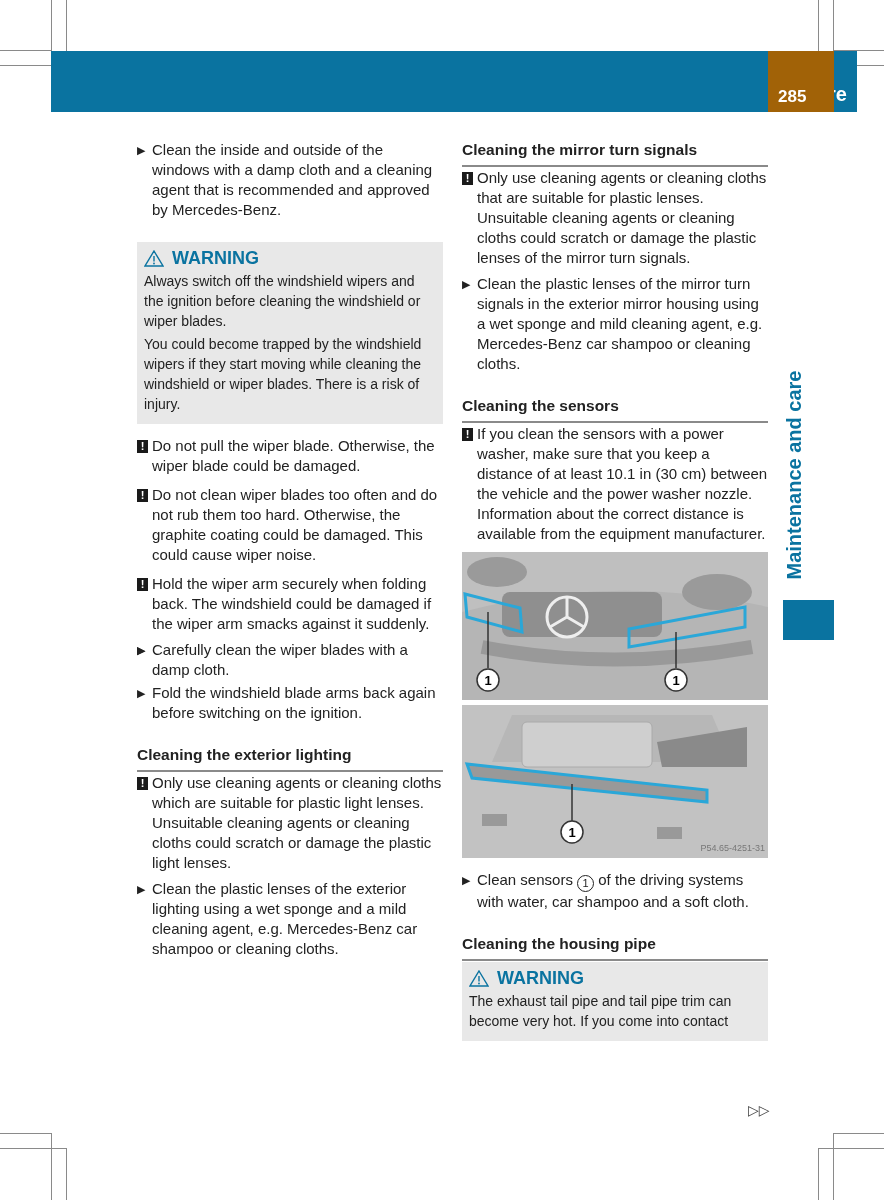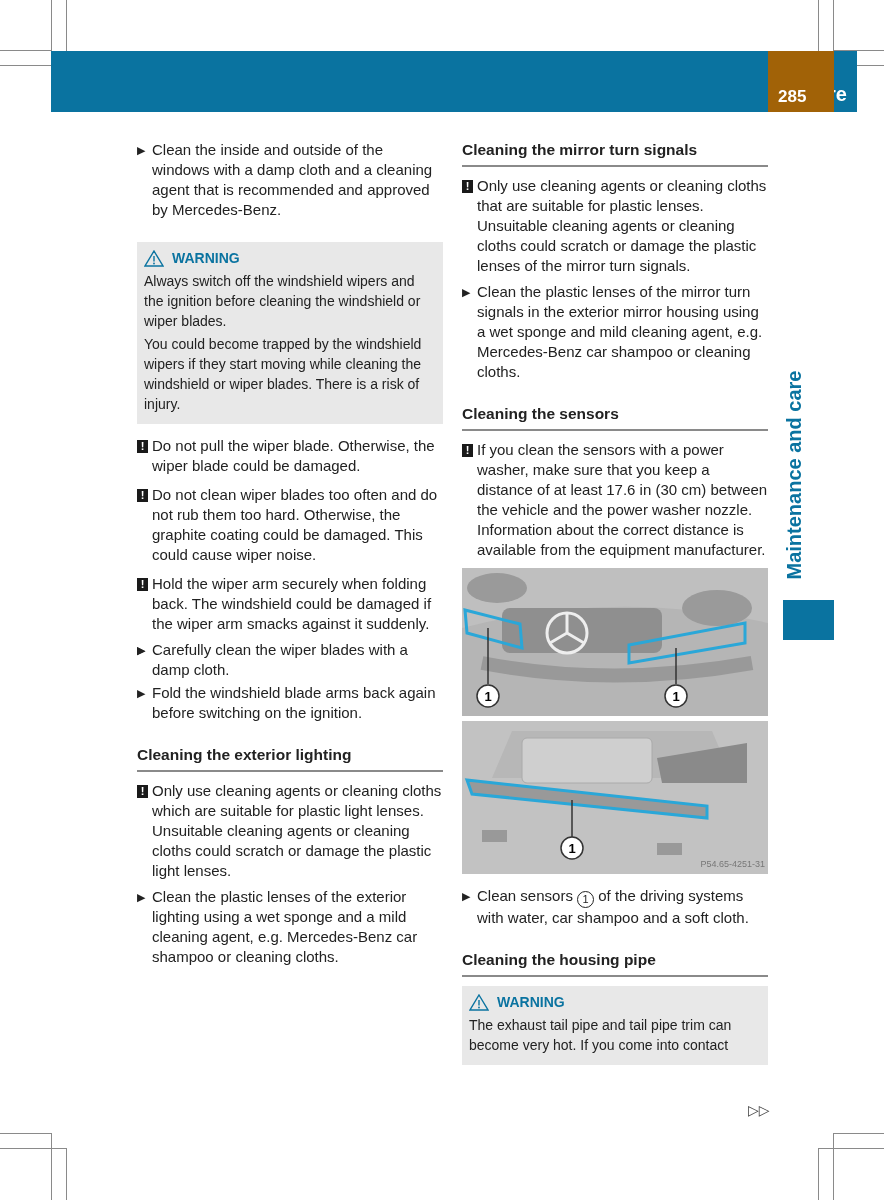--- a/index.html
+++ b/index.html
@@ -19,24 +19,24 @@
 
   .col { position: absolute; top: 140px; width: 306px; font-size: 15px; line-height: 20px; }
   .col-left { left: 137px; }
   .col-right { left: 462px; }
 
   .bullet { position: relative; padding-left: 15px; margin-bottom: 3px; }
   .bullet .tri { position: absolute; left: 0; top: 0; font-size: 11px; }
   .note { position: relative; padding-left: 15px; margin-bottom: 9px; }
   .note .excl { position: absolute; left: 0; top: 4px; width: 11px; height: 13px; background: #1a1a1a; color: #fff; font-weight: bold; font-size: 11px; line-height: 13px; text-align: center; }
 
-  h2 { font-size: 15.5px; font-weight: bold; padding-bottom: 5px; border-bottom: 2px solid #8a8a8a; margin-bottom: 9px; }
+  h2 { font-size: 15.5px; font-weight: bold; padding-bottom: 5px; border-bottom: 2px solid #8a8a8a; margin-bottom: 1px; }
 
   .warning { background: #e8e8e8; padding: 6px 7px 7px 7px; margin-bottom: 12px; font-size: 14px; line-height: 20px; }
-  .warning-head { display: flex; align-items: center; gap: 8px; color: #0a73a0; font-weight: bold; font-size: 14px; margin-bottom: 3px; }
+  .warning-head { display: flex; align-items: center; gap: 8px; color: #0a73a0; font-weight: bold; font-size: 18px; margin-bottom: 3px; }
   .warning p { margin-bottom: 3px; }
 
   .fig { position: relative; width: 306px; background: #c8c8c8; margin-top: 8px; }
   .fig svg { display: block; }
 
   .cont { position: absolute; left: 748px; top: 1102px; font-size: 14px; color: #444; }
 </style>
 </head>
 <body>
 
@@ -132,21 +132,21 @@
     <span>Only use cleaning agents or cleaning cloths that are suitable for plastic lenses. Unsuitable cleaning agents or cleaning cloths could scratch or damage the plastic lenses of the mirror turn signals.</span>
   </div>
   <div class="bullet" style="margin-bottom:22px;">
     <span class="tri">▶</span>
     <span>Clean the plastic lenses of the mirror turn signals in the exterior mirror housing using a wet sponge and mild cleaning agent, e.g. Mercedes-Benz car shampoo or cleaning cloths.</span>
   </div>
 
   <h2>Cleaning the sensors</h2>
   <div class="note" style="margin-bottom:0;">
     <span class="excl">!</span>
-    <span>If you clean the sensors with a power washer, make sure that you keep a distance of at least 17.6 in (30 cm) between the vehicle and the power washer nozzle. Information about the correct distance is available from the equipment manufacturer.</span>
+    <span>If you clean the sensors with a power washer, make sure that you keep a distance of at least 10.1 in (30 cm) between the vehicle and the power washer nozzle. Information about the correct distance is available from the equipment manufacturer.</span>
   </div>
 
   <div class="fig">
     <svg width="306" height="306" viewBox="0 0 306 306">
 
       <rect x="0" y="0" width="306" height="148" fill="#bfbfbf"></rect>
       <path d="M0 60 Q150 20 306 55 L306 148 L0 148 Z" fill="#b5b5b5"></path>
       <ellipse cx="35" cy="20" rx="30" ry="15" fill="#9a9a9a"></ellipse>
       <ellipse cx="255" cy="40" rx="35" ry="18" fill="#9a9a9a"></ellipse>
       <rect x="40" y="40" width="160" height="45" rx="8" fill="#8f8f8f"></rect>

